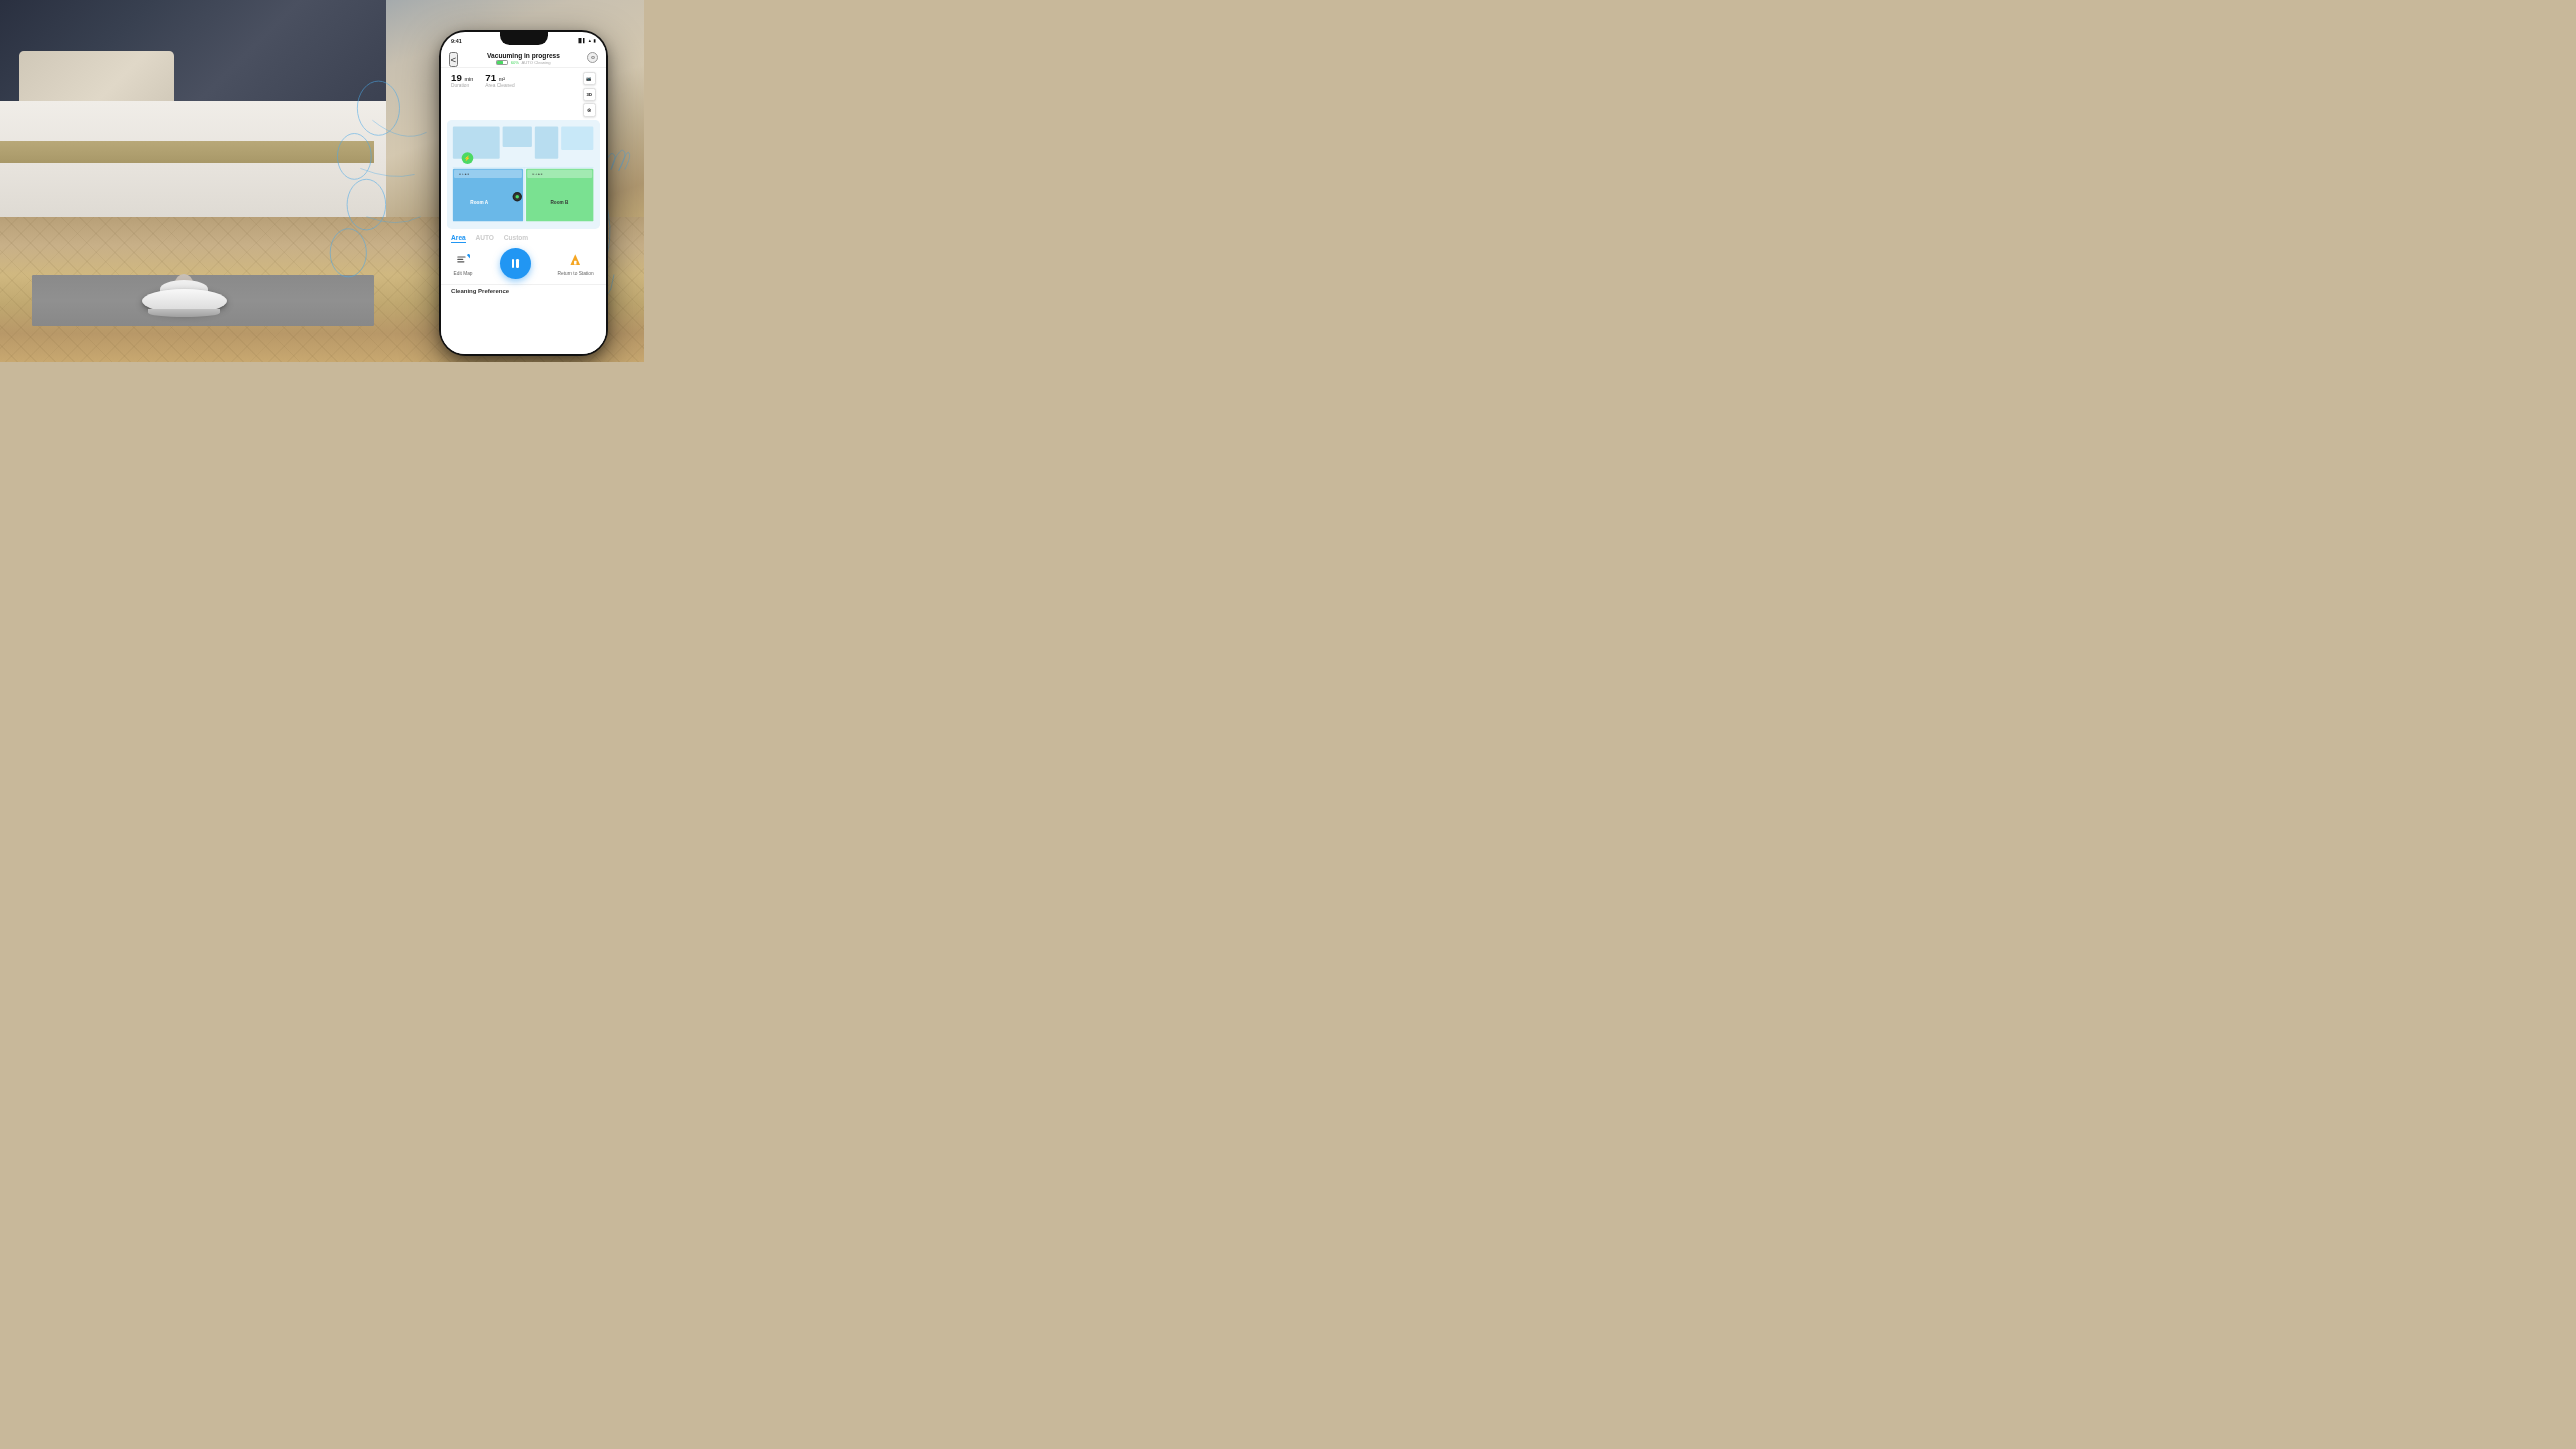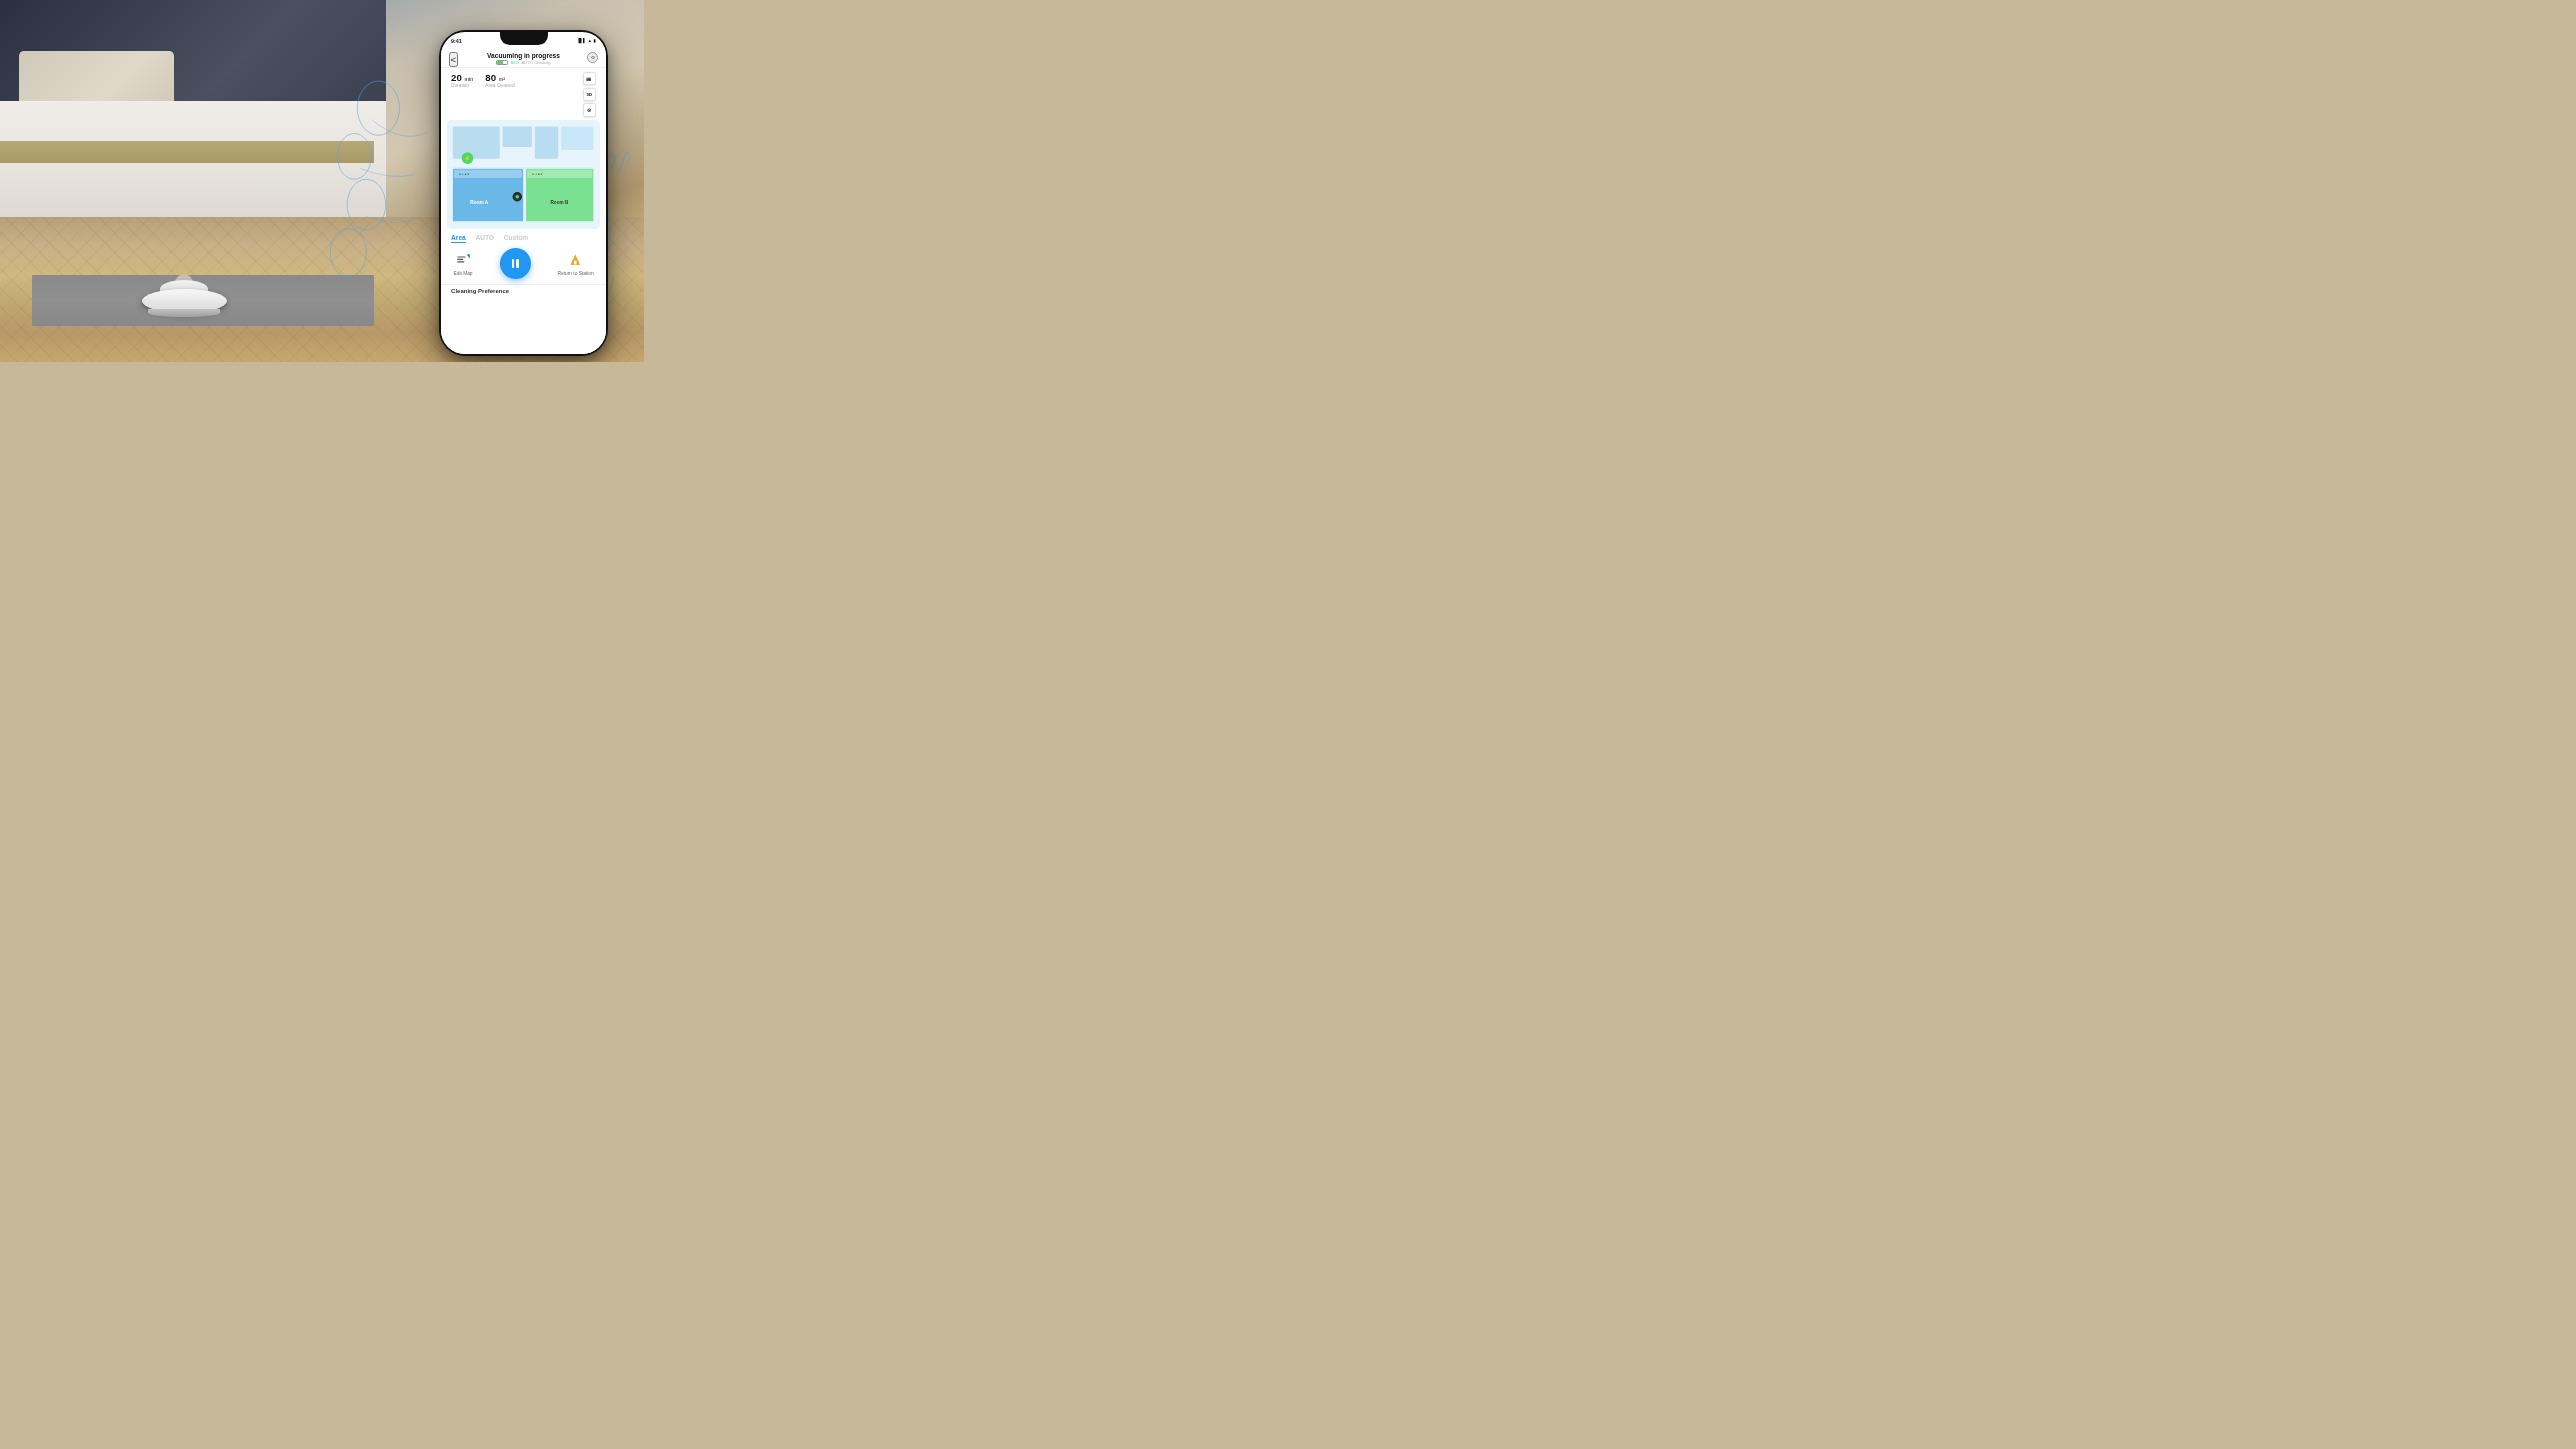--- a/index.html
+++ b/index.html
@@ -460,28 +460,28 @@
             <span class="auto-cleaning">AUTO Cleaning</span>
           </div>
           <button class="settings-btn">
             <span>⊙</span>
           </button>
         </div>
 
         <div class="stats-row">
           <div class="stat-item">
             <div>
-              <span class="stat-value">20</span>
+              <span class="stat-value">19</span>
               <span class="stat-unit">min</span>
             </div>
             <div class="stat-label">Duration</div>
           </div>
           <div class="stat-item">
             <div>
-              <span class="stat-value">80</span>
+              <span class="stat-value">71</span>
               <span class="stat-unit">m²</span>
             </div>
             <div class="stat-label">Area Cleaned</div>
           </div>
 
           <div style="margin-left:auto; display:flex; flex-direction:column; gap:2.4px;">
             <button class="map-control-btn" style="font-size:4.2px;">📷</button>
             <button class="map-control-btn" style="font-size:4.2px; font-weight:700;">3D</button>
             <button class="map-control-btn" style="font-size:5.4px;">⊗</button>
           </div>

